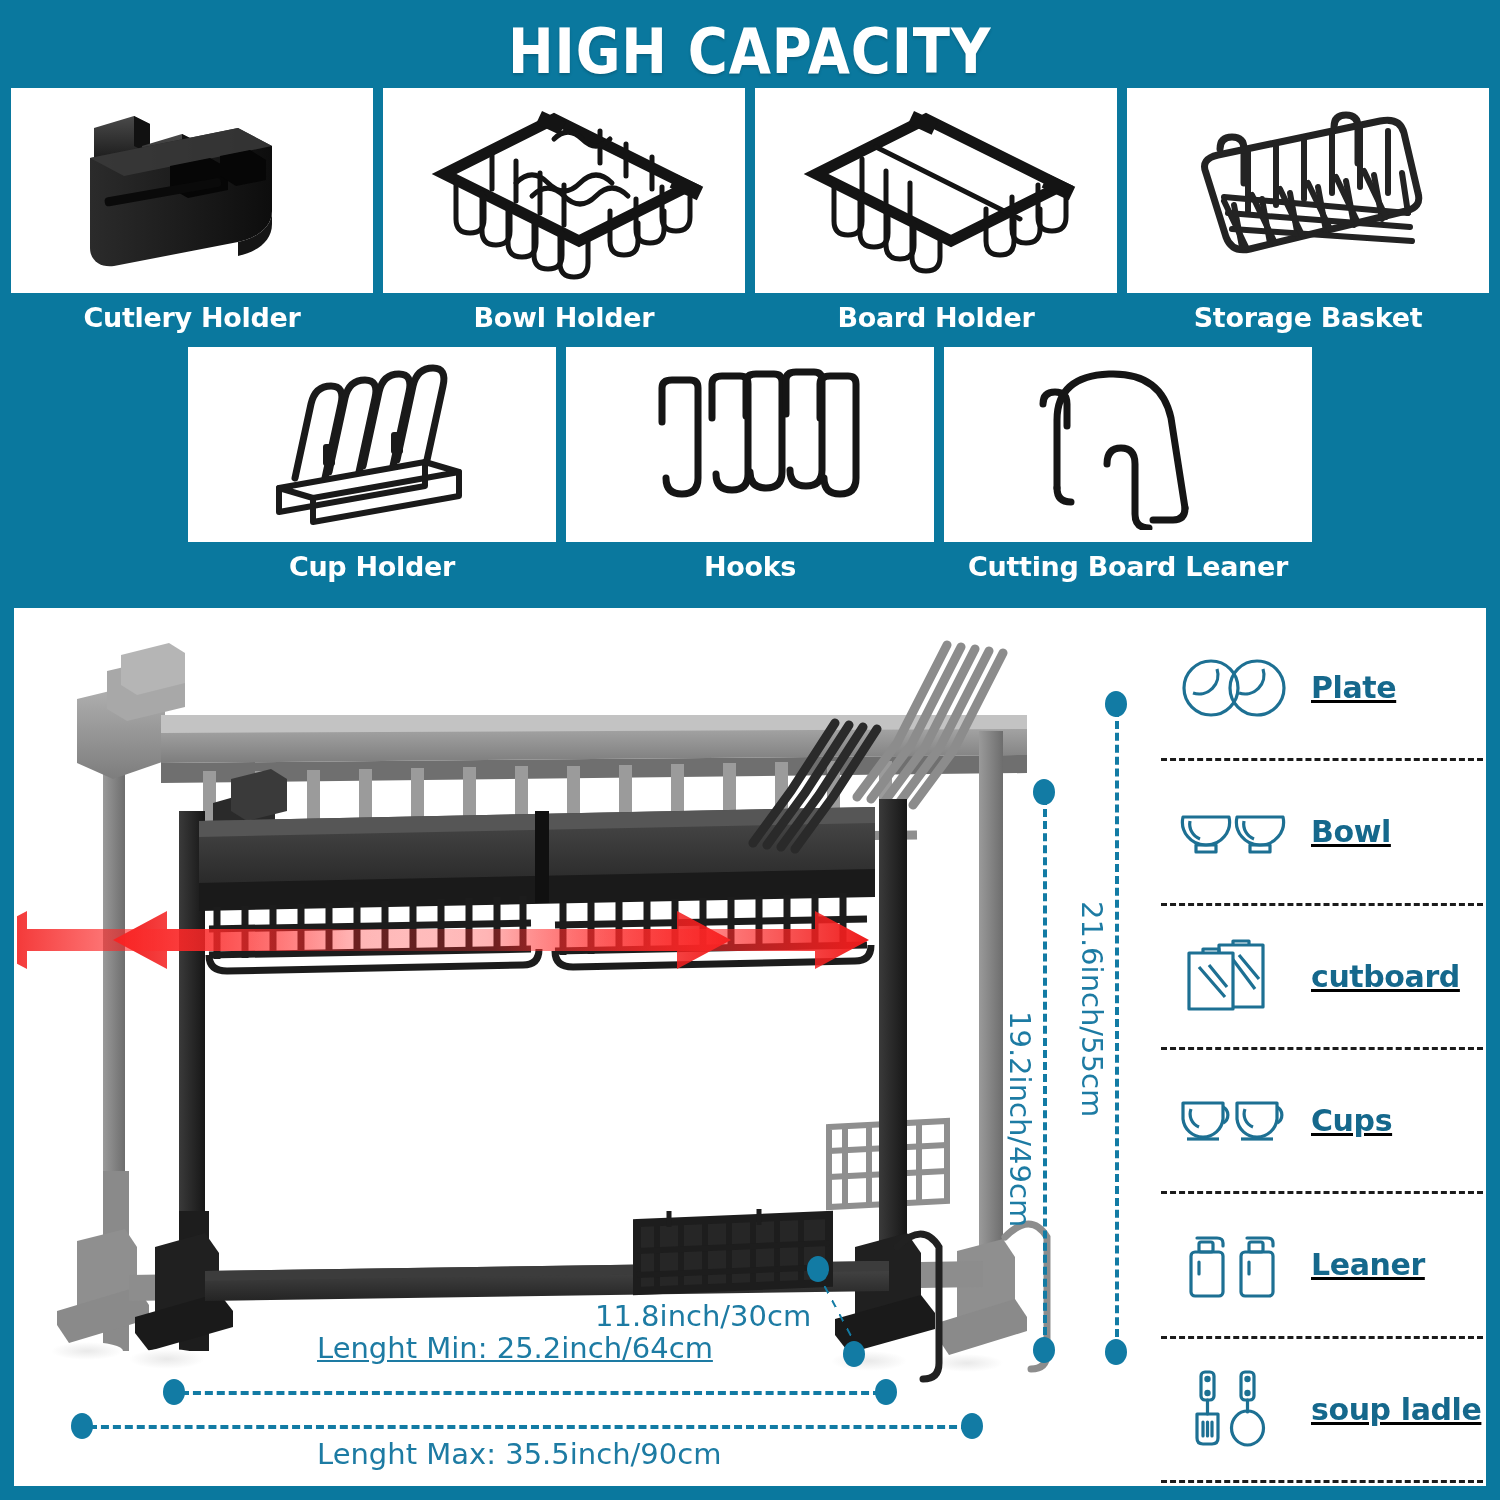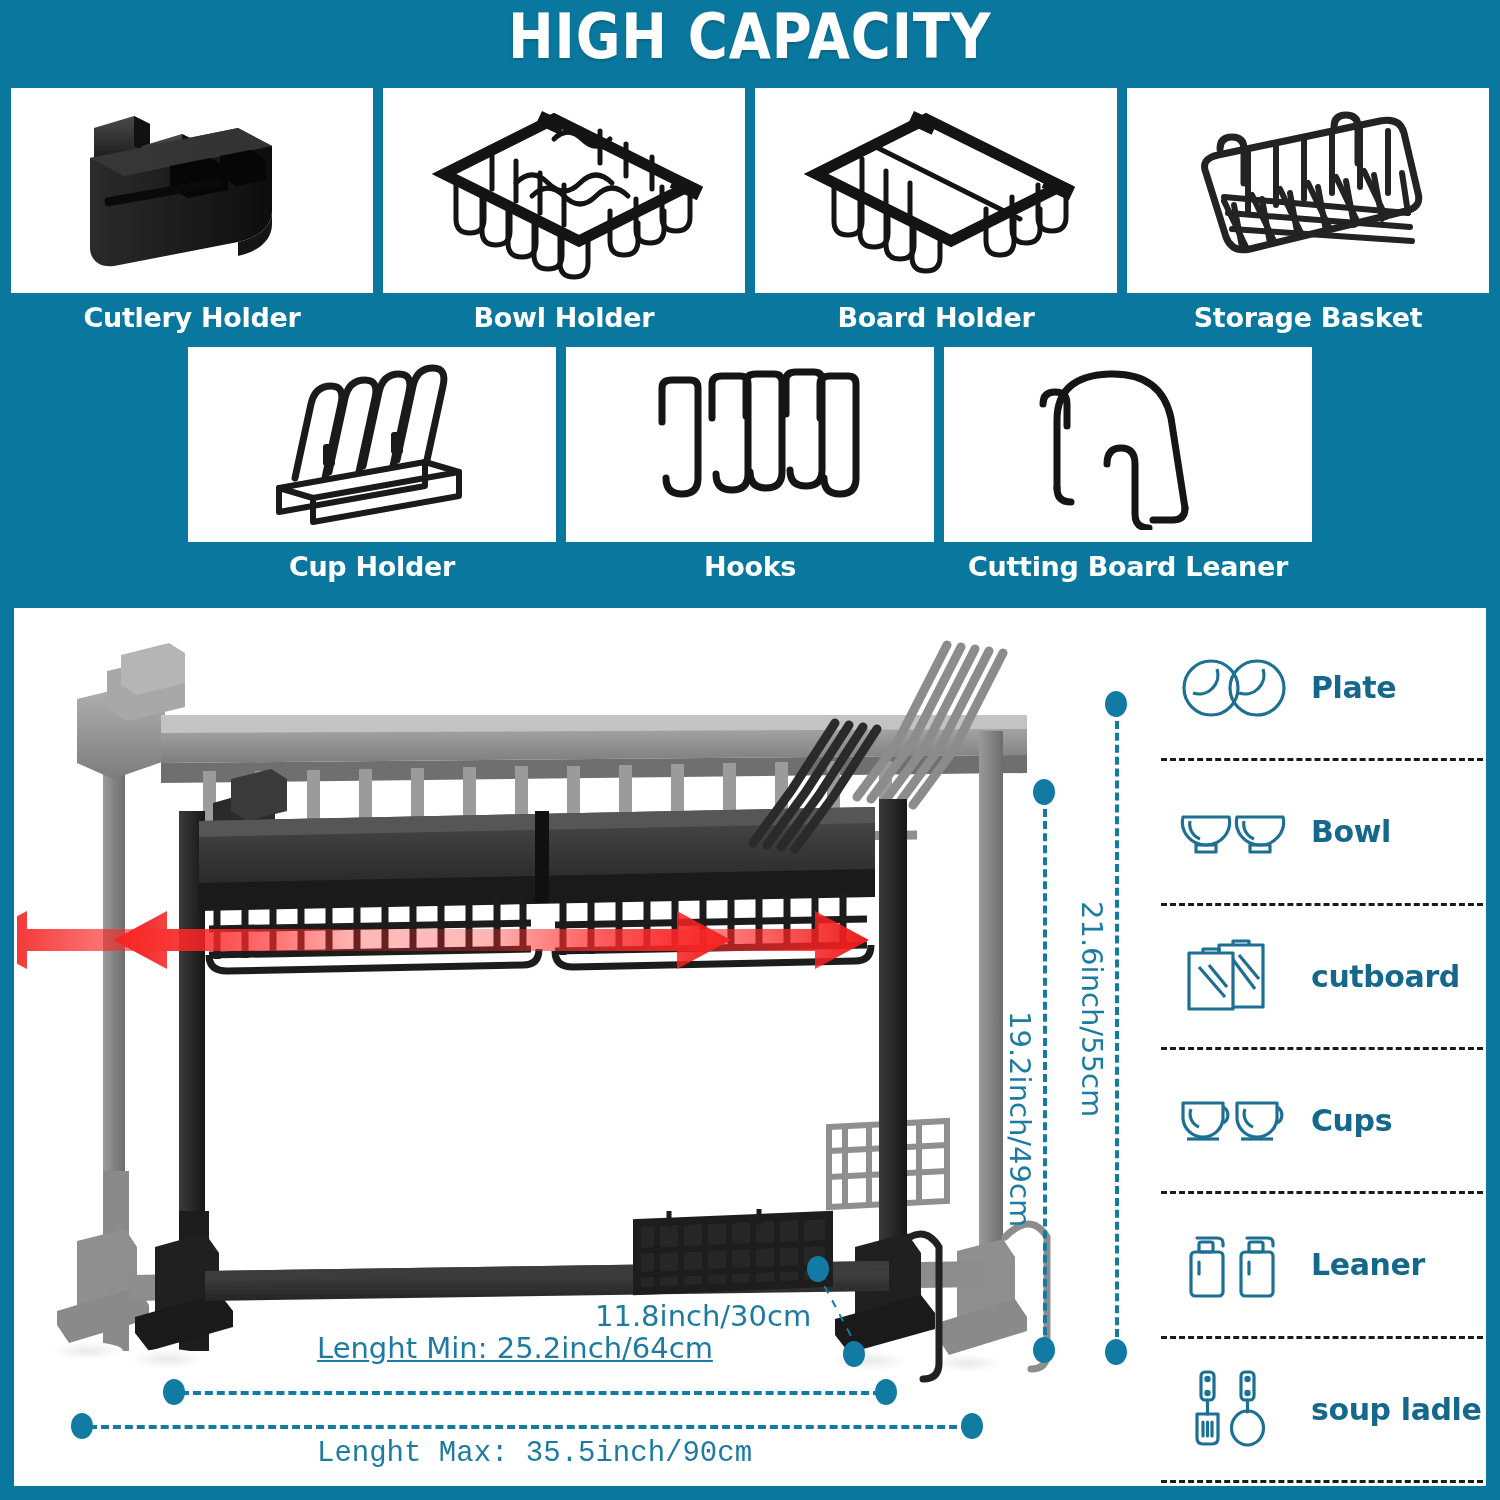--- a/index.html
+++ b/index.html
@@ -8,21 +8,21 @@
     background:#0a789e;
     font-family:"Liberation Sans", sans-serif;
     position:relative;
     overflow:hidden;
   }
 
   
   .title-bar{
     height:88px;
     display:flex;
-    align-items:flex-start;
+    align-items:flex-end;
     justify-content:center;
   }
   .title{
     color:#ffffff;
     font-size:62px;
     font-weight:bold;
     letter-spacing:1px;
     transform:scaleX(0.88);
     font-family:"DejaVu Sans", sans-serif;
     text-shadow:0 2px 3px rgba(0,0,0,.18);
@@ -78,20 +78,21 @@
     left:0; top:0;
     width:1150px; height:100%;
   }
   .spec-area{
     position:absolute;
     right:0; top:0;
     width:322px; height:100%;
     padding:6px 0 0 0;
     display:flex;
     flex-direction:column;
+    text-decoration:underline;
   }
 
   
   .spec-row{
     flex:1;
     display:flex;
     align-items:center;
     gap:16px;
     padding-left:14px;
     border-bottom:3px dashed #1b1b1b;
@@ -509,21 +510,21 @@
     
     <div class="dot" style="left:146px; top:768px;"></div>
     <div class="dline-h" style="left:164px; top:780px; width:700px;"></div>
     <div class="dot" style="left:858px; top:768px;"></div>
     <div class="dim-text" style="left:300px; top:720px;text-decoration:underline;">Lenght Min: 25.2inch/64cm</div>
 
     
     <div class="dot" style="left:54px; top:802px;"></div>
     <div class="dline-h" style="left:72px; top:814px; width:880px;"></div>
     <div class="dot" style="left:944px; top:802px;"></div>
-    <div class="dim-text" style="left:300px; top:826px;font-family:Liberation Mono, monospace;">Lenght Max: 35.5inch/90cm</div>
+    <div class="dim-text" style="left:300px; top:826px;">Lenght Max: 35.5inch/90cm</div>
   </div>
 
   <div class="spec-area">
 
     <div class="spec-row">
       <div class="spec-icon">
         <svg width="112" height="62" viewBox="0 0 112 62">
           <g stroke="#1d7093" stroke-width="3.2" fill="none">
             <circle cx="32" cy="31" r="27"></circle>
             <path d="M14 36 a19 19 0 0 0 24 -24"></path>

